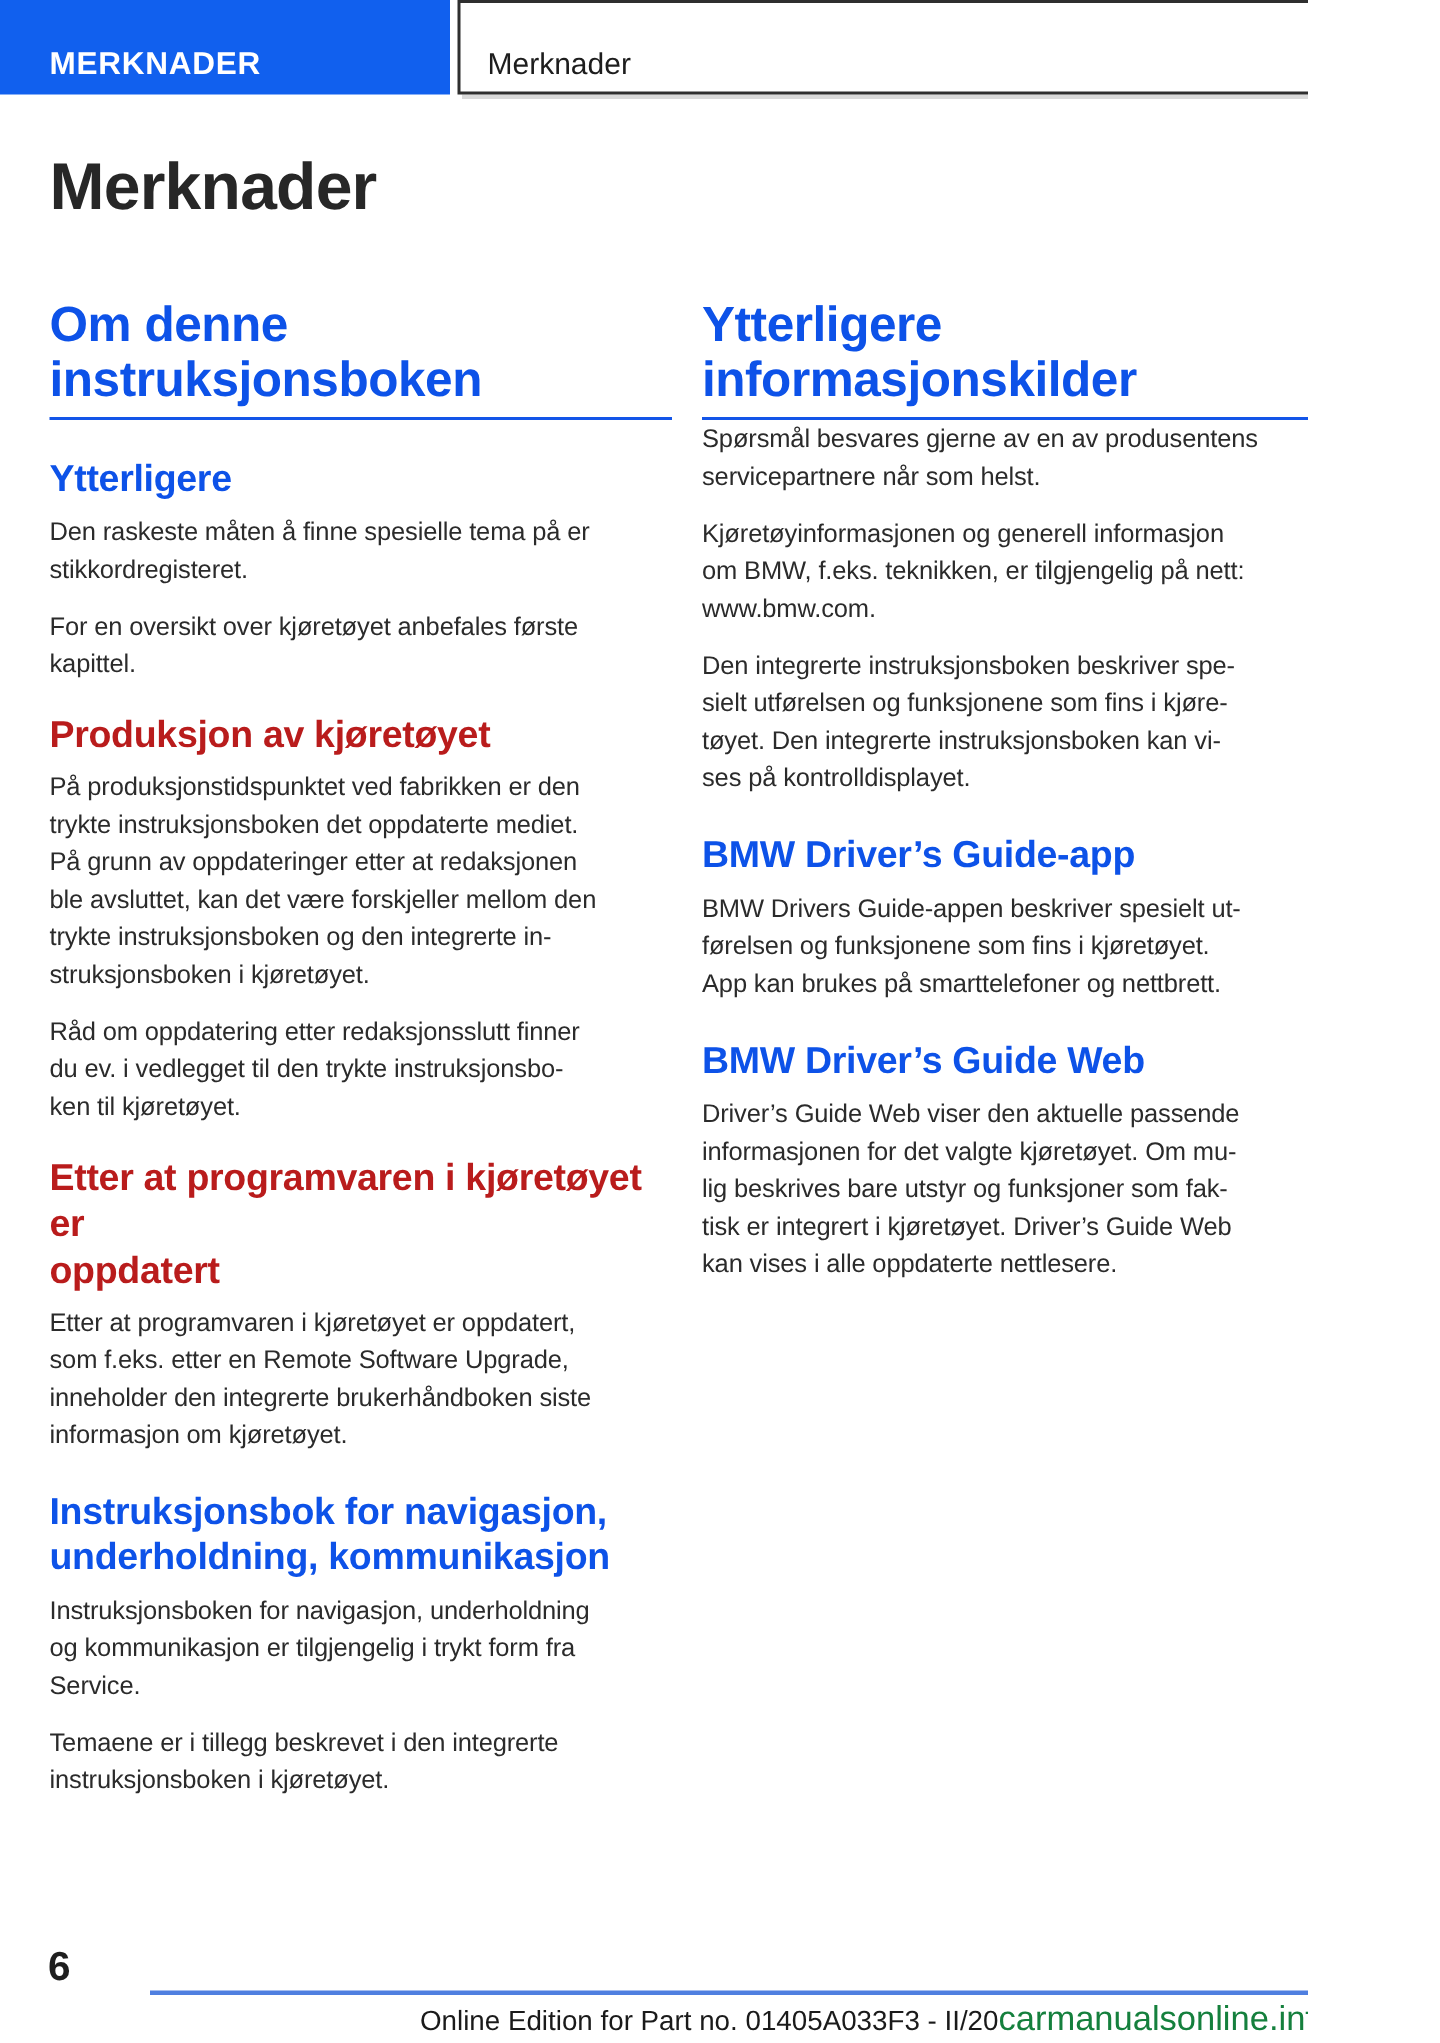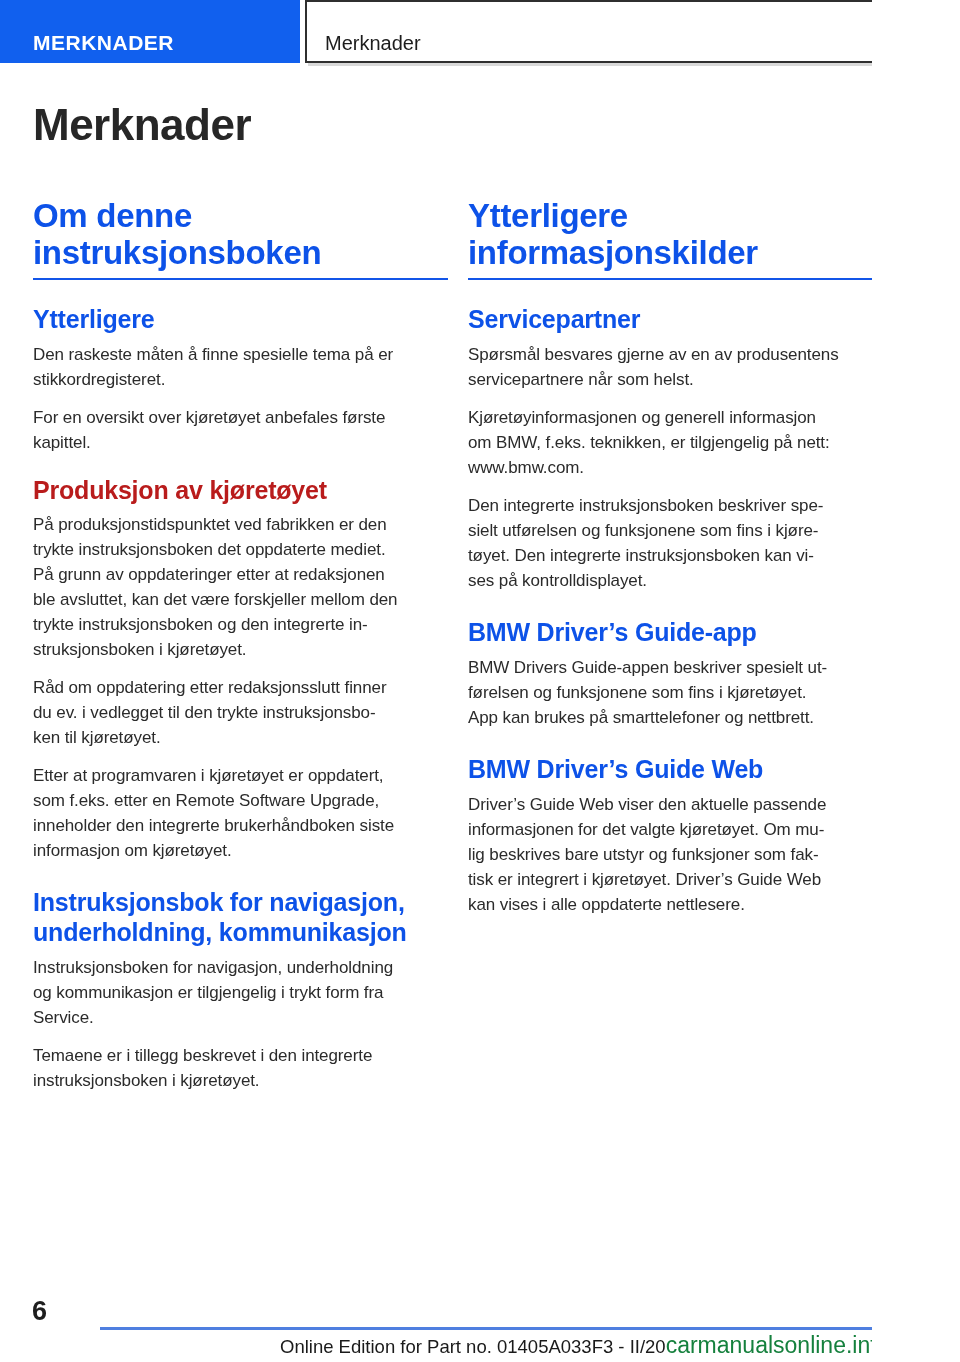--- a/index.html
+++ b/index.html
@@ -118,37 +118,38 @@
       <div class="h3">Produksjon av kjøretøyet</div>
       <div class="p">På produksjonstidspunktet ved fabrikken er den
 trykte instruksjonsboken det oppdaterte mediet.
 På grunn av oppdateringer etter at redaksjonen
 ble avsluttet, kan det være forskjeller mellom den
 trykte instruksjonsboken og den integrerte in-
 struksjonsboken i kjøretøyet.</div>
       <div class="p">Råd om oppdatering etter redaksjonsslutt finner
 du ev. i vedlegget til den trykte instruksjonsbo-
 ken til kjøretøyet.</div>
+      <div class="h3">Etter at programvaren i kjøretøyet er
+oppdatert</div>
       <div class="p">Etter at programvaren i kjøretøyet er oppdatert,
 som f.eks. etter en Remote Software Upgrade,
 inneholder den integrerte brukerhåndboken siste
 informasjon om kjøretøyet.</div>
       <div class="h2">Instruksjonsbok for navigasjon,
 underholdning, kommunikasjon</div>
       <div class="p">Instruksjonsboken for navigasjon, underholdning
 og kommunikasjon er tilgjengelig i trykt form fra
 Service.</div>
       <div class="p">Temaene er i tillegg beskrevet i den integrerte
 instruksjonsboken i kjøretøyet.</div>
     </div>
 
     <div class="col">
       <div class="section-title">Ytterligere
 informasjonskilder</div>
-      <div class="h2">Servicepartner</div>
       <div class="p">Spørsmål besvares gjerne av en av produsentens
 servicepartnere når som helst.</div>
       <div class="p">Kjøretøyinformasjonen og generell informasjon
 om BMW, f.eks. teknikken, er tilgjengelig på nett:
 www.bmw.com.</div>
       <div class="p">Den integrerte instruksjonsboken beskriver spe-
 sielt utførelsen og funksjonene som fins i kjøre-
 tøyet. Den integrerte instruksjonsboken kan vi-
 ses på kontrolldisplayet.</div>
       <div class="h2">BMW Driver’s Guide-app</div>

